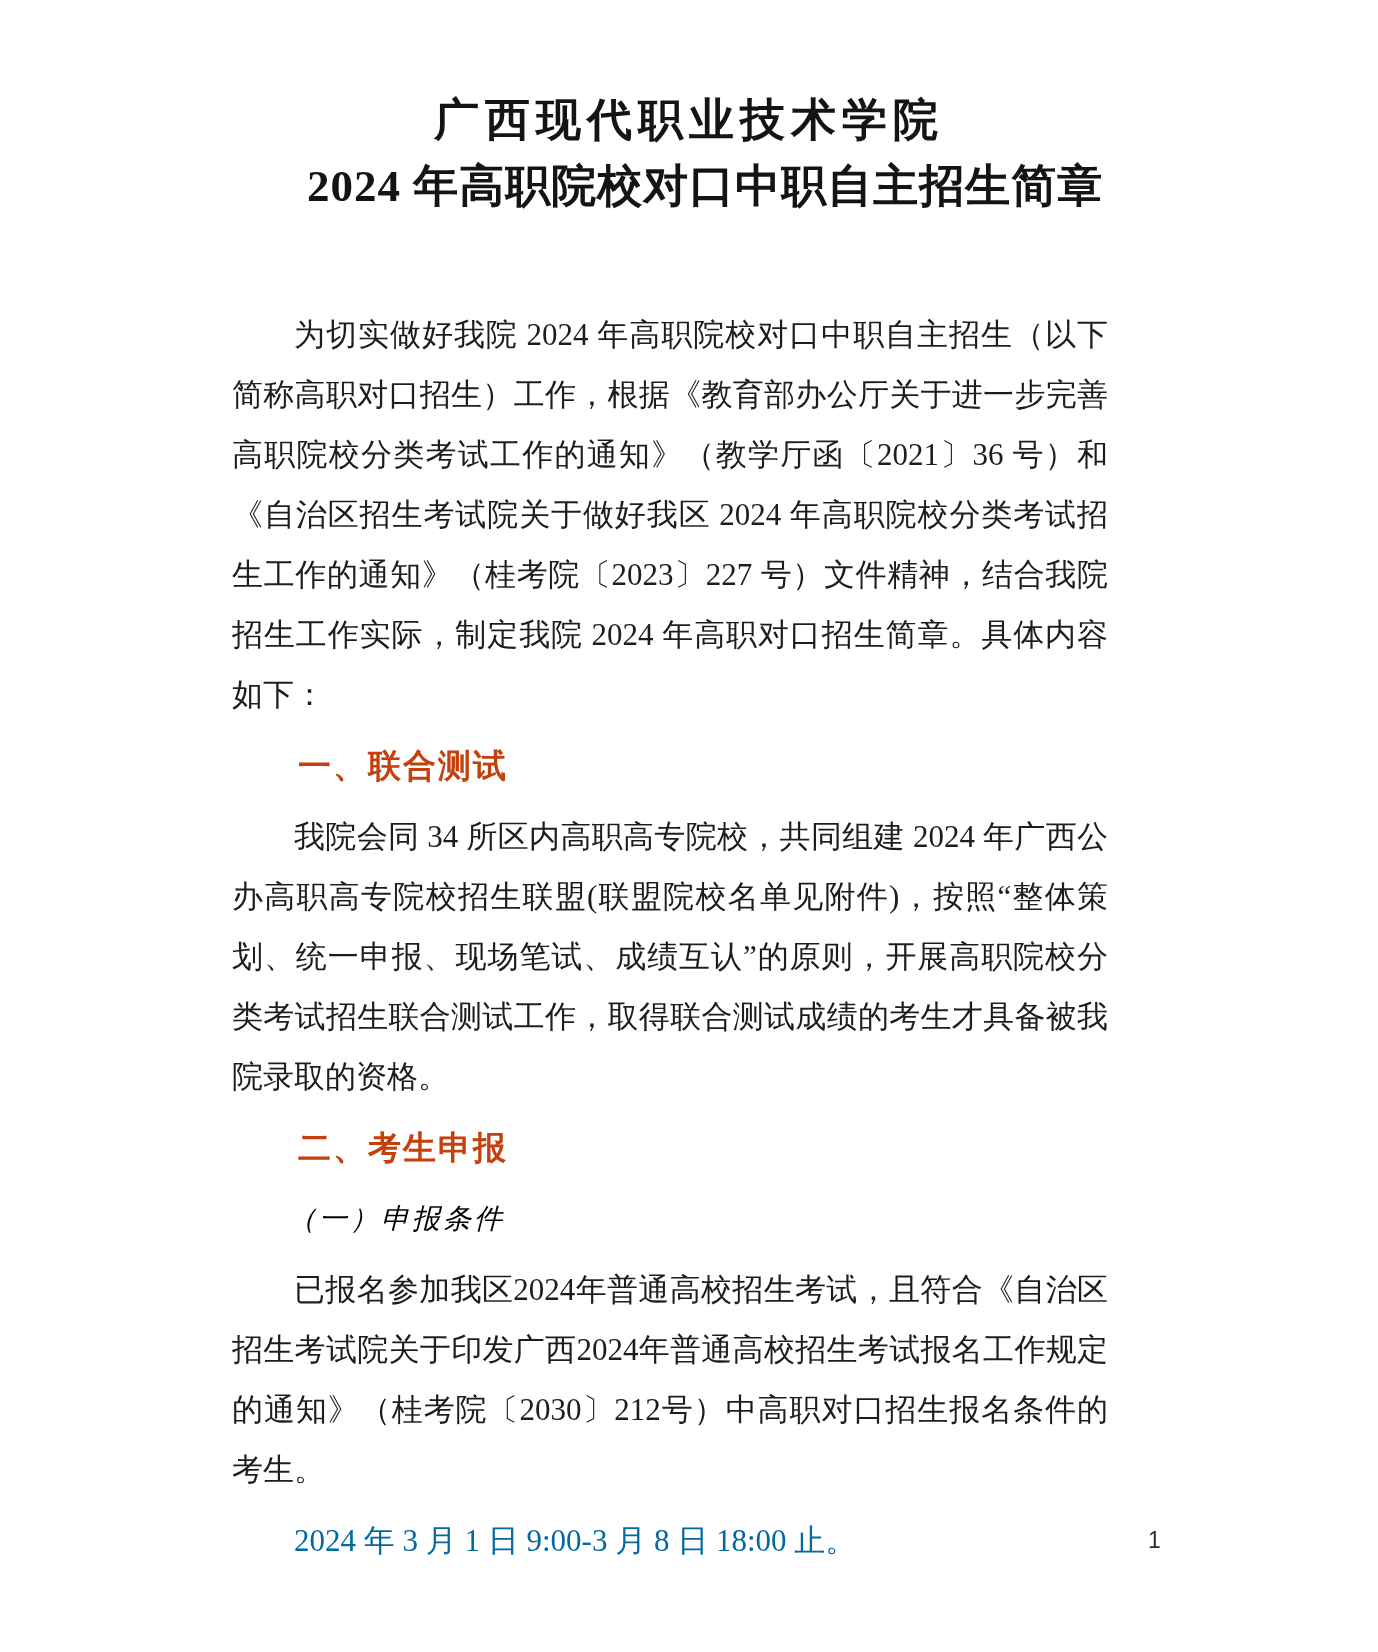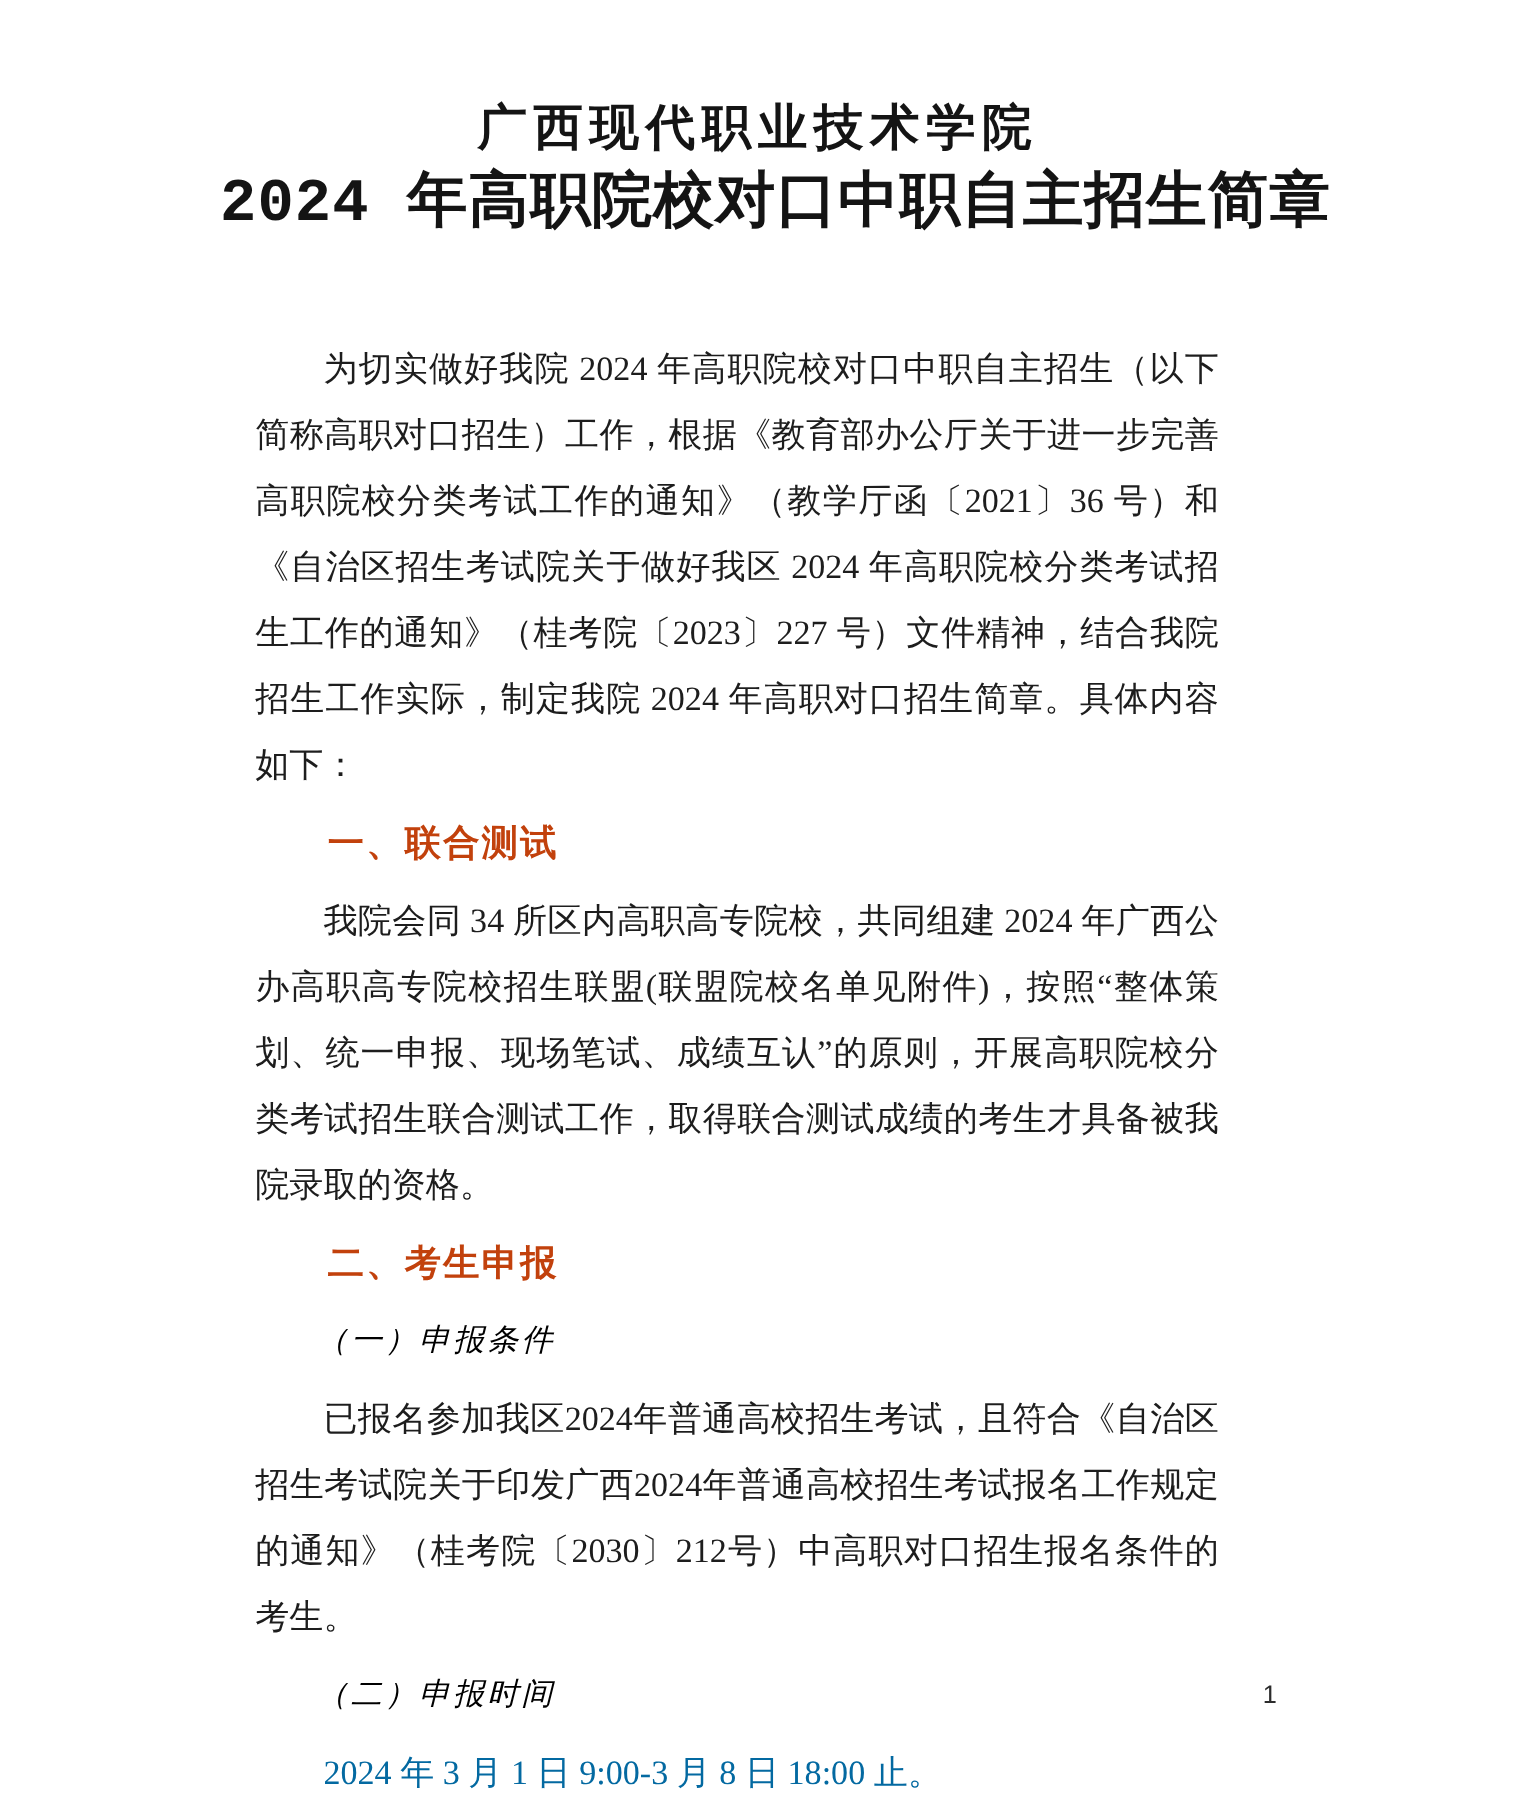--- a/index.html
+++ b/index.html
@@ -11,31 +11,31 @@
     position: relative;
     width: 1378px;
     height: 1652px;
     background: #ffffff;
     overflow: hidden;
     color: #1d1d1d;
   }
   .doc-title {
     padding-top: 87px;
     text-align: center;
-    font-family: Liberation Mono, monospace;
+    font-family: Liberation Serif, serif;
     font-weight: 700;
     color: #141414;
   }
   .doc-title .title-line1 {
     font-size: 45px;
     line-height: 66px;
     letter-spacing: 6px;
   }
   .doc-title .title-line2 {
-    font-size: 55px;
+    font-size: 45px;
     line-height: 66px;
     letter-spacing: 1px;
     padding-left: 32px;
   }
   .content {
     margin: 86px 259px 0 221px; 
     width: 898px;
   }
   .content p { margin: 11px; }
   .para {
@@ -98,20 +98,19 @@
     <p class="sec-heading">一、联合测试</p>
 
     <p class="para">我院会同 34 所区内高职高专院校，共同组建 2024 年广西公办高职高专院校招生联盟(联盟院校名单见附件)，按照“整体策划、统一申报、现场笔试、成绩互认”的原则，开展高职院校分类考试招生联合测试工作，取得联合测试成绩的考生才具备被我院录取的资格。</p>
 
     <p class="sec-heading">二、考生申报</p>
 
     <p class="sub-heading">（一）申报条件</p>
 
     <p class="para">已报名参加我区2024年普通高校招生考试，且符合《自治区招生考试院关于印发广西2024年普通高校招生考试报名工作规定的通知》（桂考院〔2030〕212号）中高职对口招生报名条件的考生。</p>
 
-    <p class="sub-heading">（二）申报时间</p>
 
     <p class="date-line">2024 年 3 月 1 日 9:00-3 月 8 日 18:00 止。</p>
   </div>
 
   <div class="page-number">1</div>
 
 </div>
 
 </body></html>

